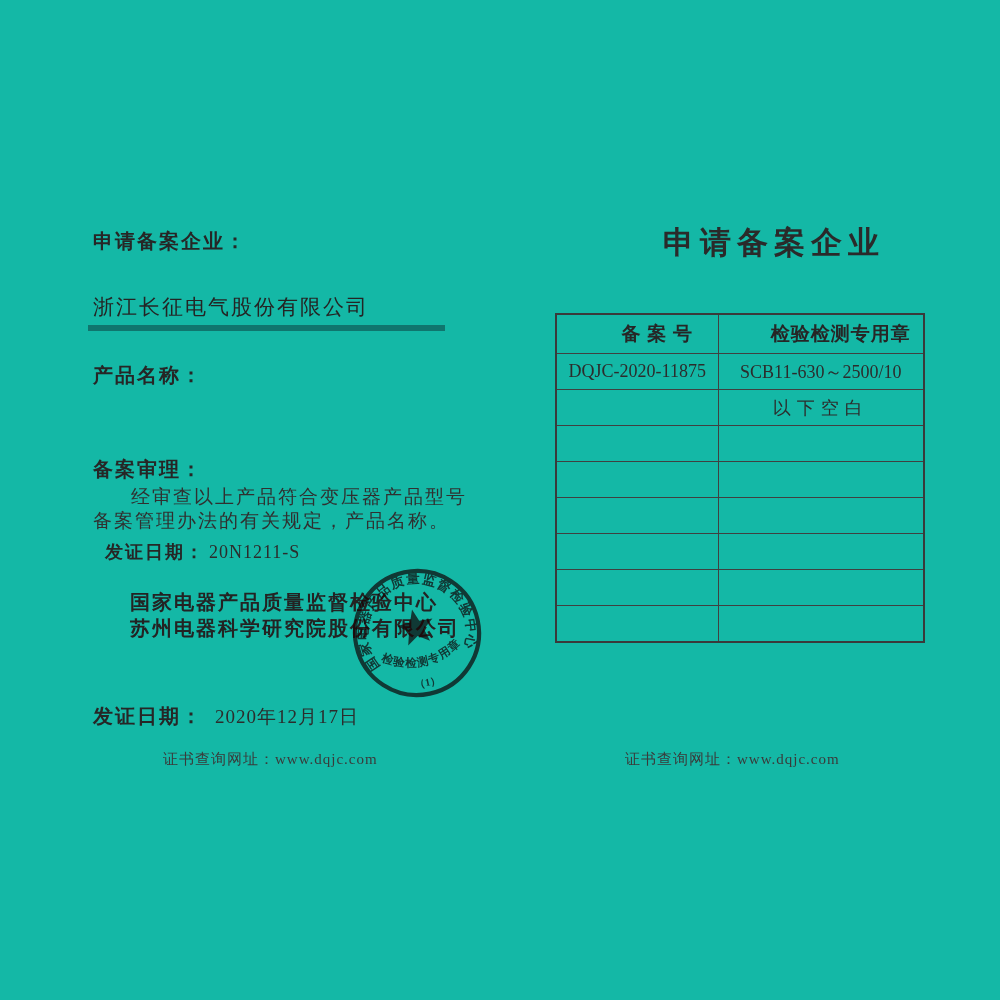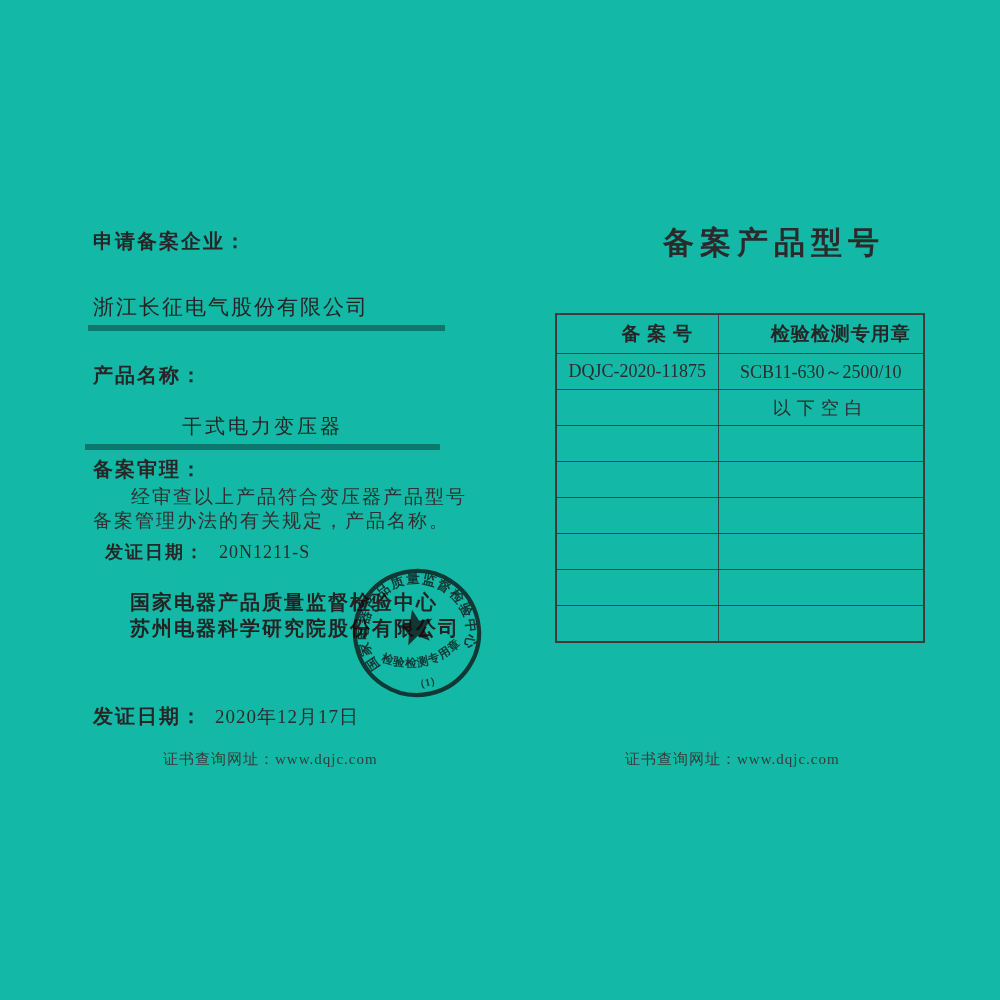--- a/index.html
+++ b/index.html
@@ -54,29 +54,28 @@
 </style>
 </head>
 <body>
 
 <div class="page">
 
   <div class="abs lbl" style="left:93px;top:228px;">申请备案企业：</div>
   <div class="abs field-line company-value">浙江长征电气股份有限公司</div>
 
   <div class="abs lbl" style="left:93px;top:362px;">产品名称：</div>
-  <div class="abs field-line product-value">干式电力变压器</div>
 
   <div class="abs lbl" style="left:93px;top:456px;">备案审理：</div>
   <div class="abs body-text" style="left:131px;top:484px;">经审查以上产品符合变压器产品型号</div>
   <div class="abs body-text" style="left:93px;top:508px;">备案管理办法的有关规定，产品名称。</div>
 
   <div class="abs" style="left:105px;top:540px;">
     <span class="lbl" style="font-size:18px;">发证日期：</span>
-    <span class="report-value" style="font-size:18px;margin-left:10px;text-align:center;">20N1211-S</span>
+    <span class="report-value" style="font-size:18px;text-align:center;">20N1211-S</span>
   </div>
 
   <div class="abs issuer" style="left:130px;top:589px;">国家电器产品质量监督检验中心</div>
   <div class="abs issuer" style="left:130px;top:615px;">苏州电器科学研究院股份有限公司</div>
 
   <div class="abs" style="left:93px;top:672px;margin-top:31px;">
     <span class="lbl">发证日期：</span>
     <span class="date-value" style="margin-left:8px;">2020年12月17日</span>
   </div>
 
@@ -89,21 +88,21 @@
     <path d="M75,51 L79.7,63.53 L93.07,64.13 L82.61,72.47 L86.17,85.37 L75,78 L63.83,85.37 L67.39,72.47 L56.93,64.13 L70.3,63.53 Z" fill="#c23b3e"></path>
     <text font-size="13.5" fill="#c23b3e" font-weight="bold" letter-spacing="1.5" font-family="'Liberation Serif','DejaVu Serif',serif">
       <textPath href="#arcTop" startOffset="50%" text-anchor="middle">国家电器产品质量监督检验中心</textPath>
     </text>
     <text font-size="11.5" fill="#c23b3e" font-weight="bold" letter-spacing="1" font-family="'Liberation Serif','DejaVu Serif',serif">
       <textPath href="#arcBottom" startOffset="50%" text-anchor="middle">检验检测专用章</textPath>
     </text>
     <text x="75" y="129" font-size="10.5" fill="#c23b3e" font-weight="bold" text-anchor="middle" font-family="'Liberation Serif','DejaVu Serif',serif">（1）</text>
   </svg>
 
-  <div class="abs doc-title" style="left:609px;top:222px;">备案产品型号</div>
+  <div class="abs doc-title" style="left:609px;top:222px;">申请备案企业</div>
 
   <table class="reg-table">
     <colgroup>
         <col class="col-a">
         <col class="col-b">
       </colgroup>
     <thead>
       <tr>
         <th>备 案 号</th>
         <th>检验检测专用章</th>

